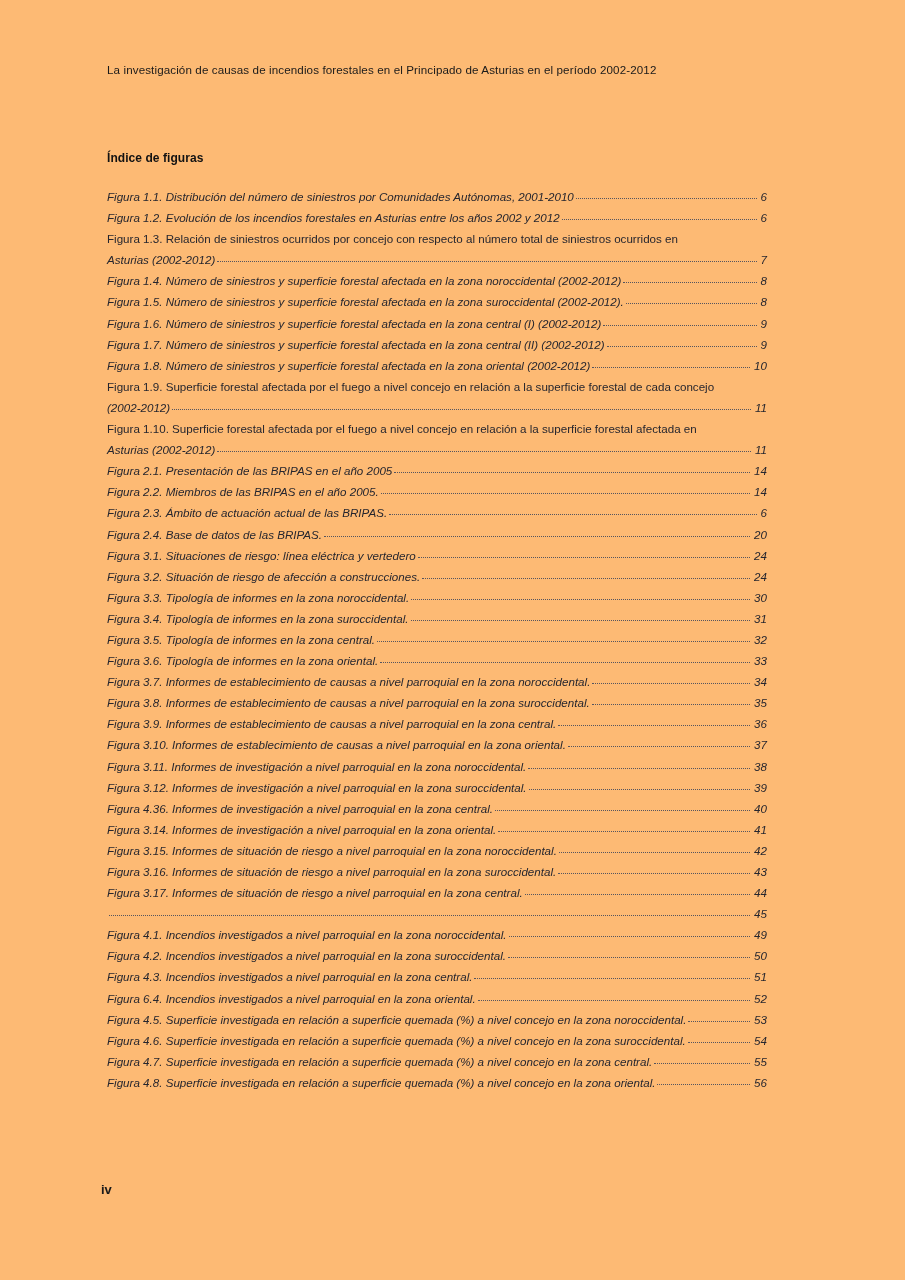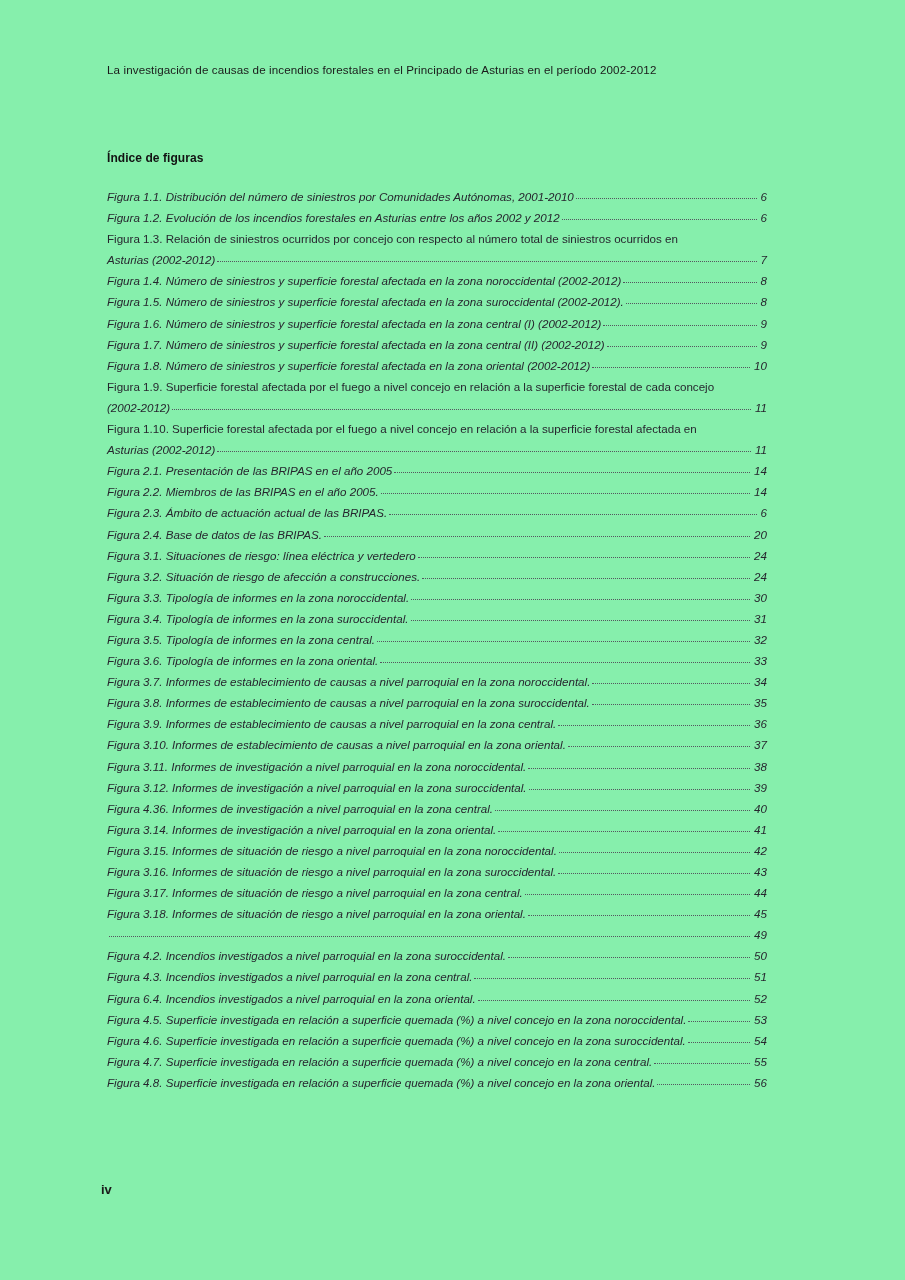--- a/index.html
+++ b/index.html
@@ -8,21 +8,21 @@
     background: #ffffff;
   }
   body {
     font-family: "Liberation Sans", sans-serif;
     -webkit-font-smoothing: antialiased;
   }
   .page {
     position: relative;
     width: 905px;
     height: 1280px;
-    background: #86efac;
+    background: #fdba74;
     overflow: hidden;
     box-sizing: border-box;
     padding-left: 44px;
   }
   .running-header {
     position: absolute;
     left: 107px;
     top: 62px;
     width: 700px;
     font-size: 11.6px;
@@ -329,27 +329,27 @@
       </a>
       <a class="toc-entry" href="#">
         <span class="toc-row">
           <span class="toc-text">Figura 3.17. Informes de situación de riesgo a nivel parroquial en la zona central.</span>
           <span class="toc-leader"></span>
           <span class="toc-page">44</span>
         </span>
       </a>
       <a class="toc-entry" href="#">
         <span class="toc-row">
-          <span class="toc-text">Figura 3.18. Informes de situación de riesgo a nivel parroquial en la zona oriental.</span>
           <span class="toc-leader"></span>
           <span class="toc-page">45</span>
         </span>
       </a>
       <a class="toc-entry" href="#">
         <span class="toc-row">
+          <span class="toc-text">Figura 4.1. Incendios investigados a nivel parroquial en la zona noroccidental.</span>
           <span class="toc-leader"></span>
           <span class="toc-page">49</span>
         </span>
       </a>
       <a class="toc-entry" href="#">
         <span class="toc-row">
           <span class="toc-text">Figura 4.2. Incendios investigados a nivel parroquial en la zona suroccidental.</span>
           <span class="toc-leader"></span>
           <span class="toc-page">50</span>
         </span>

